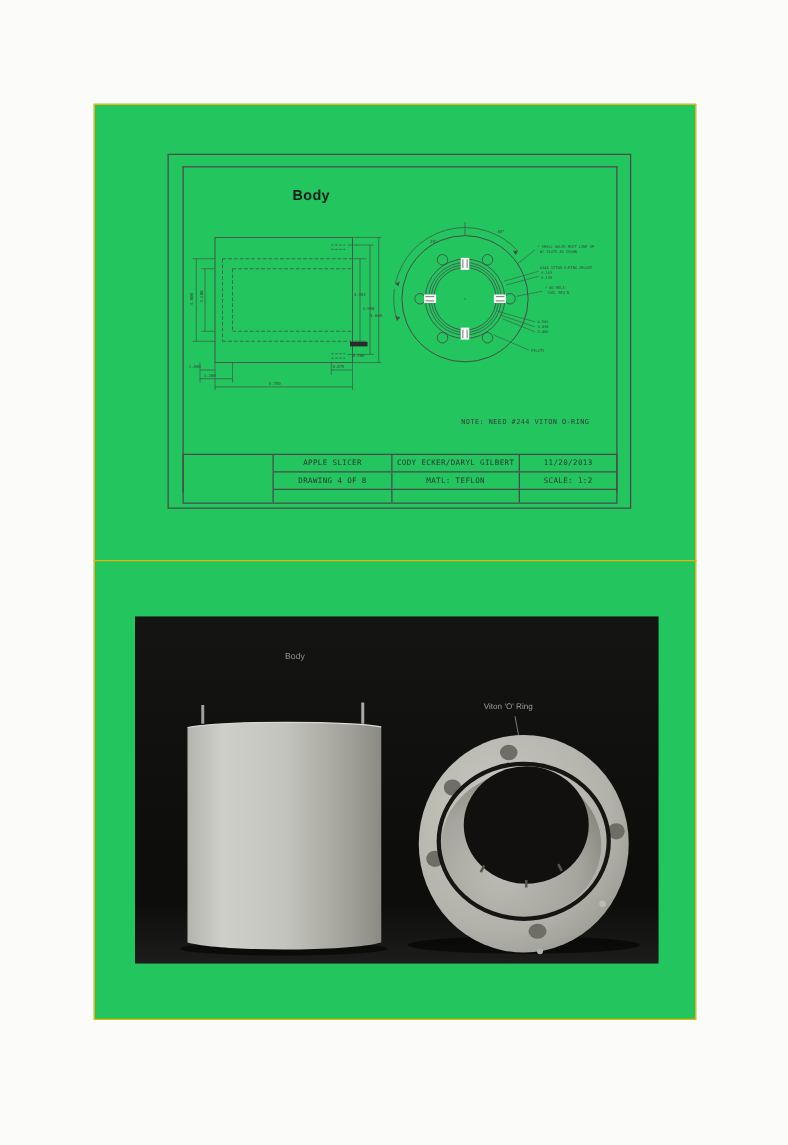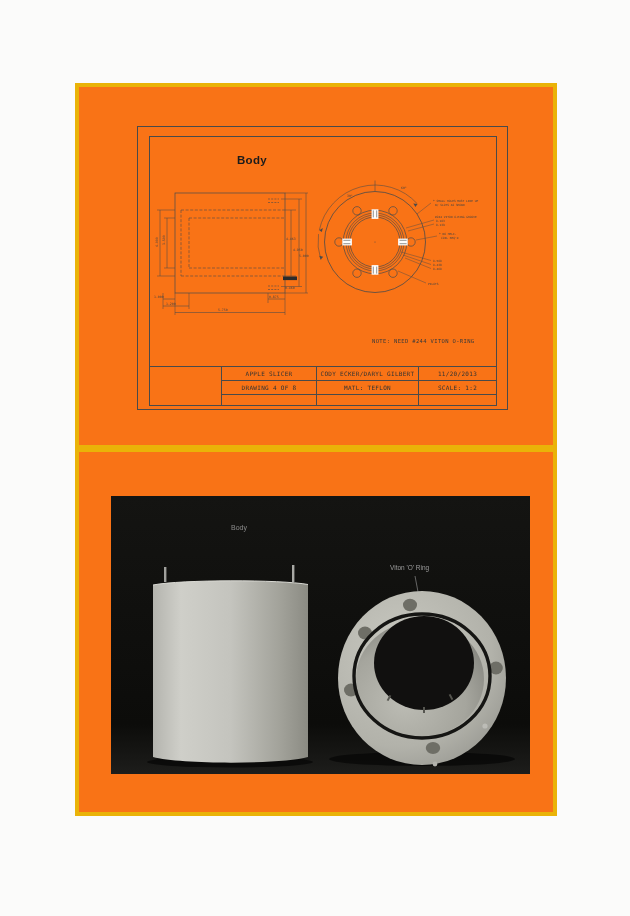--- a/index.html
+++ b/index.html
@@ -4,21 +4,21 @@
 <style>
   html,body{margin:0;padding:0;}
   body{
     width:630px;height:916px;position:relative;
     background:#fbfbfa;
     font-family:"Liberation Sans", sans-serif;
     overflow:hidden;
   }
   .slide{
     position:absolute;box-sizing:border-box;
-    background:#f97316;border:4px solid #eab308;
+    background:#22c55e;border:1px solid #eab308;
   }
   #slide1{left:75px;top:83px;width:482px;height:366px;}
   #slide2{left:75px;top:448px;width:482px;height:368px;}
 
   
   .frame{position:absolute;box-sizing:border-box;border:1px solid #4a4a4a;background:transparent;}
   #frame-outer{left:58px;top:39px;width:371px;height:284px;}
   #frame-inner{left:70px;top:49px;width:348px;height:261px;border-bottom:none;}
   #drawing-title{
     position:absolute;left:158px;top:67px;

